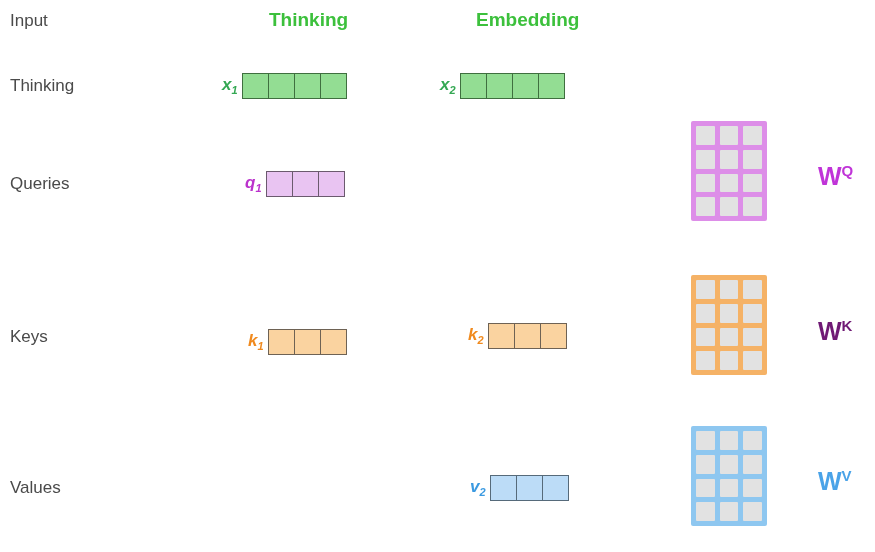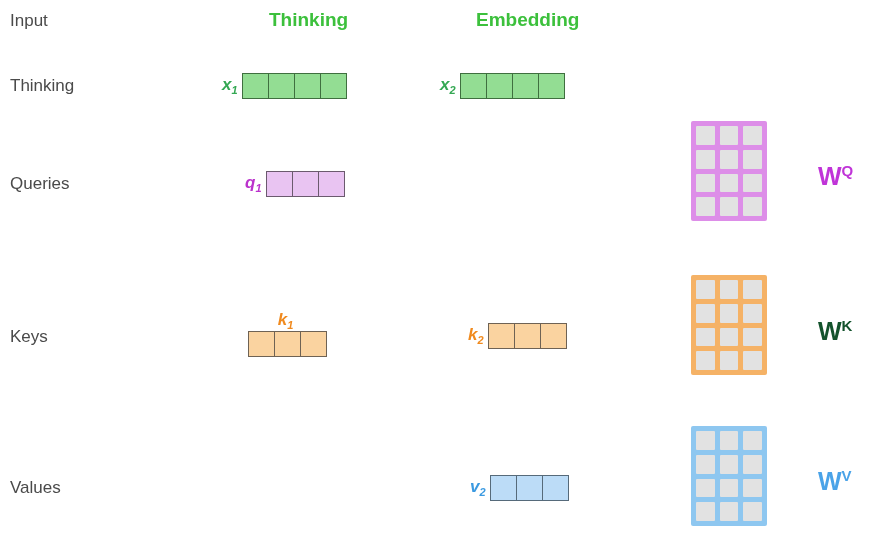--- a/index.html
+++ b/index.html
@@ -114,21 +114,21 @@
     font-size: 25px;
     font-weight: bold;
     line-height: 1;
     white-space: nowrap;
   }
   .matrix-label sup {
     font-size: 15px;
     font-weight: bold;
   }
   .label-q { color: #c034d8; }
-  .label-k { color: #14532d; }
+  .label-k { color: #701a75; }
   .label-v { color: #4aa3e8; }
 </style>
 </head>
 <body>
 
 <div id="diagram">
     <div class="row-label" style="top: 12px;">Input</div>
     <div class="row-label" style="top: 77px;">Thinking</div>
     <div class="row-label" style="top: 175px;">Queries</div>
     <div class="row-label" style="top: 328px;">Keys</div>
@@ -154,21 +154,21 @@
       </div>
     </div>
     <div class="vec-group theme-query" style="left: 245px; top: 170px;">
       <div class="vec-label"><span>q</span><sub>1</sub></div>
       <div class="vec-cells">
         <div class="cell"></div>
         <div class="cell"></div>
         <div class="cell"></div>
       </div>
     </div>
-    <div class="vec-group theme-key" style="left: 248px; top: 311px; flex-direction: column;">
+    <div class="vec-group theme-key" style="left: 248px; top: 328px;">
       <div class="vec-label"><span>k</span><sub>1</sub></div>
       <div class="vec-cells">
         <div class="cell"></div>
         <div class="cell"></div>
         <div class="cell"></div>
       </div>
     </div>
     <div class="vec-group theme-key" style="left: 468px; top: 322px;">
       <div class="vec-label"><span>k</span><sub>2</sub></div>
       <div class="vec-cells">

